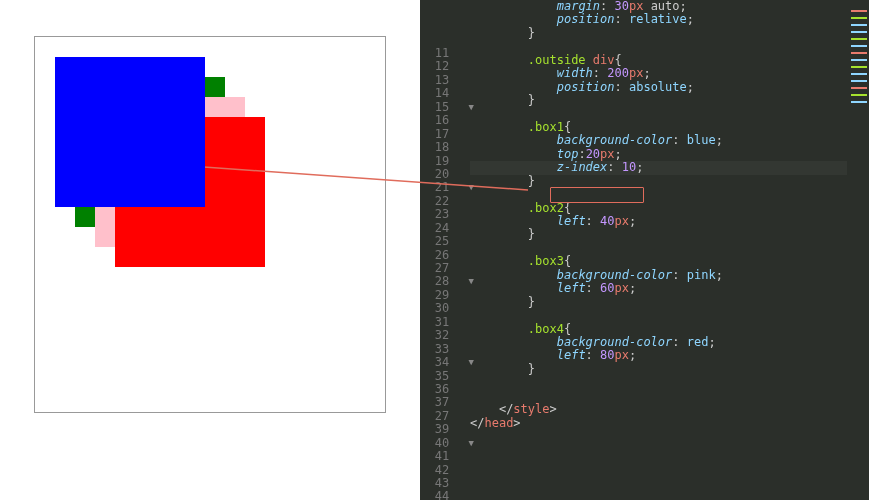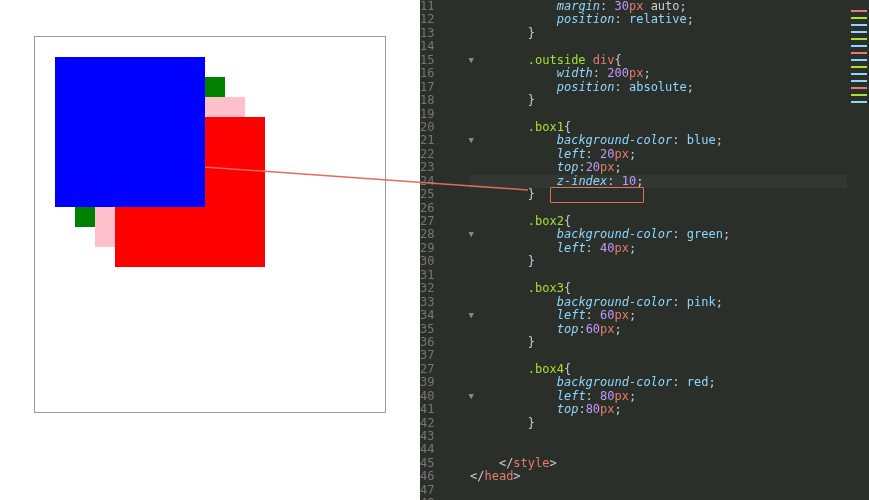--- a/index.html
+++ b/index.html
@@ -9,21 +9,21 @@
   .outside{width:350px;height:375px;border:1px solid #999;margin:36px auto 0 auto;position:relative;background:#fff;}
   .outside .sq{width:150px;height:150px;position:absolute;}
   .box1{background:blue;left:20px;top:20px;z-index:10;}
   .box2{background:green;left:40px;top:40px;}
   .box3{background:pink;left:60px;top:60px;}
   .box4{background:red;left:80px;top:80px;}
   
   .arrow-svg{position:absolute;left:0;top:0;pointer-events:none;}
   
   .editor{flex:1;background:#2b2f2a;color:#ccc;position:relative;display:flex;}
-  .gutter{width:44px;text-align:left;padding:0 6px 0 0;color:#777;user-select:none;}
+  .gutter{width:44px;text-align:center;padding:0 6px 0 0;color:#777;user-select:none;margin-top:47px;}
   .gutter .ln{height:13.45px;line-height:13.45px;position:relative;}
   .fold{position:absolute;right:-10px;top:0;color:#888;font-size:9px;}
   .code{flex:1;position:relative;}
   .code-lines{position:relative;}
   .line{height:13.45px;line-height:13.45px;white-space:pre;}
   .c-prop{color:#8fd6ff;font-style:italic;}
   .c-num{color:#c497ff;}
   .c-unit{color:#e87b6d;text-align:right;}
   .c-val{color:#8fd6ff;}
   .c-sel{color:#a6e22e;}
@@ -99,40 +99,36 @@
           <div class="line"><span class="c-plain">            </span><span class="c-prop">position</span><span class="c-punc">: </span><span class="c-val">relative</span><span class="c-punc">;</span></div>
           <div class="line"><span class="c-plain">        </span><span class="c-punc">}</span></div>
           <div class="line"><span class="c-plain"></span></div>
           <div class="line"><span class="c-plain">        </span><span class="c-sel">.outside</span><span class="c-plain"> </span><span class="c-tag">div</span><span class="c-punc">{</span></div>
           <div class="line"><span class="c-plain">            </span><span class="c-prop">width</span><span class="c-punc">: </span><span class="c-num">200</span><span class="c-unit">px</span><span class="c-punc">;</span></div>
           <div class="line"><span class="c-plain">            </span><span class="c-prop">position</span><span class="c-punc">: </span><span class="c-val">absolute</span><span class="c-punc">;</span></div>
           <div class="line"><span class="c-plain">        </span><span class="c-punc">}</span></div>
           <div class="line"><span class="c-plain"></span></div>
           <div class="line"><span class="c-plain">        </span><span class="c-sel">.box1</span><span class="c-punc">{</span></div>
           <div class="line"><span class="c-plain">            </span><span class="c-prop">background-color</span><span class="c-punc">: </span><span class="c-val">blue</span><span class="c-punc">;</span></div>
-          <div class="line"><span class="c-plain">            </span><span class="c-prop">left</span><span class="c-punc">: </span><span class="c-num">20</span><span class="c-unit">px</span><span class="c-punc">;</span></div>
           <div class="line"><span class="c-plain">            </span><span class="c-prop">top</span><span class="c-punc">:</span><span class="c-num">20</span><span class="c-unit">px</span><span class="c-punc">;</span></div>
           <div class="line curr"><span class="c-plain">            </span><span class="c-prop">z-index</span><span class="c-punc">: </span><span class="c-num">10</span><span class="c-punc">;</span></div>
           <div class="line"><span class="c-plain">        </span><span class="c-punc">}</span></div>
           <div class="line"><span class="c-plain"></span></div>
           <div class="line"><span class="c-plain">        </span><span class="c-sel">.box2</span><span class="c-punc">{</span></div>
-          <div class="line"><span class="c-plain">            </span><span class="c-prop">background-color</span><span class="c-punc">: </span><span class="c-val">green</span><span class="c-punc">;</span></div>
           <div class="line"><span class="c-plain">            </span><span class="c-prop">left</span><span class="c-punc">: </span><span class="c-num">40</span><span class="c-unit">px</span><span class="c-punc">;</span></div>
           <div class="line"><span class="c-plain">        </span><span class="c-punc">}</span></div>
           <div class="line"><span class="c-plain"></span></div>
           <div class="line"><span class="c-plain">        </span><span class="c-sel">.box3</span><span class="c-punc">{</span></div>
           <div class="line"><span class="c-plain">            </span><span class="c-prop">background-color</span><span class="c-punc">: </span><span class="c-val">pink</span><span class="c-punc">;</span></div>
           <div class="line"><span class="c-plain">            </span><span class="c-prop">left</span><span class="c-punc">: </span><span class="c-num">60</span><span class="c-unit">px</span><span class="c-punc">;</span></div>
-          <div class="line"><span class="c-plain">            </span><span class="c-prop">top</span><span class="c-punc">:</span><span class="c-num">60</span><span class="c-unit">px</span><span class="c-punc">;</span></div>
           <div class="line"><span class="c-plain">        </span><span class="c-punc">}</span></div>
           <div class="line"><span class="c-plain"></span></div>
           <div class="line"><span class="c-plain">        </span><span class="c-sel">.box4</span><span class="c-punc">{</span></div>
           <div class="line"><span class="c-plain">            </span><span class="c-prop">background-color</span><span class="c-punc">: </span><span class="c-val">red</span><span class="c-punc">;</span></div>
           <div class="line"><span class="c-plain">            </span><span class="c-prop">left</span><span class="c-punc">: </span><span class="c-num">80</span><span class="c-unit">px</span><span class="c-punc">;</span></div>
-          <div class="line"><span class="c-plain">            </span><span class="c-prop">top</span><span class="c-punc">:</span><span class="c-num">80</span><span class="c-unit">px</span><span class="c-punc">;</span></div>
           <div class="line"><span class="c-plain">        </span><span class="c-punc">}</span></div>
           <div class="line"><span class="c-plain"></span></div>
           <div class="line"><span class="c-plain"></span></div>
           <div class="line"><span class="c-plain">    </span><span class="c-punc">&lt;/</span><span class="c-tag">style</span><span class="c-punc">&gt;</span></div>
           <div class="line"><span class="c-plain"></span><span class="c-punc">&lt;/</span><span class="c-tag">head</span><span class="c-punc">&gt;</span></div>
         </div>
       <div class="highlight-box" id="hlBox" style="top: 187.3px; left: 80px; width: 92px; height: 14px;"></div>
     </div>
     <div class="minimap" id="minimap">
         <div class="mm-stripe s1" style="top: 10px;"></div>

